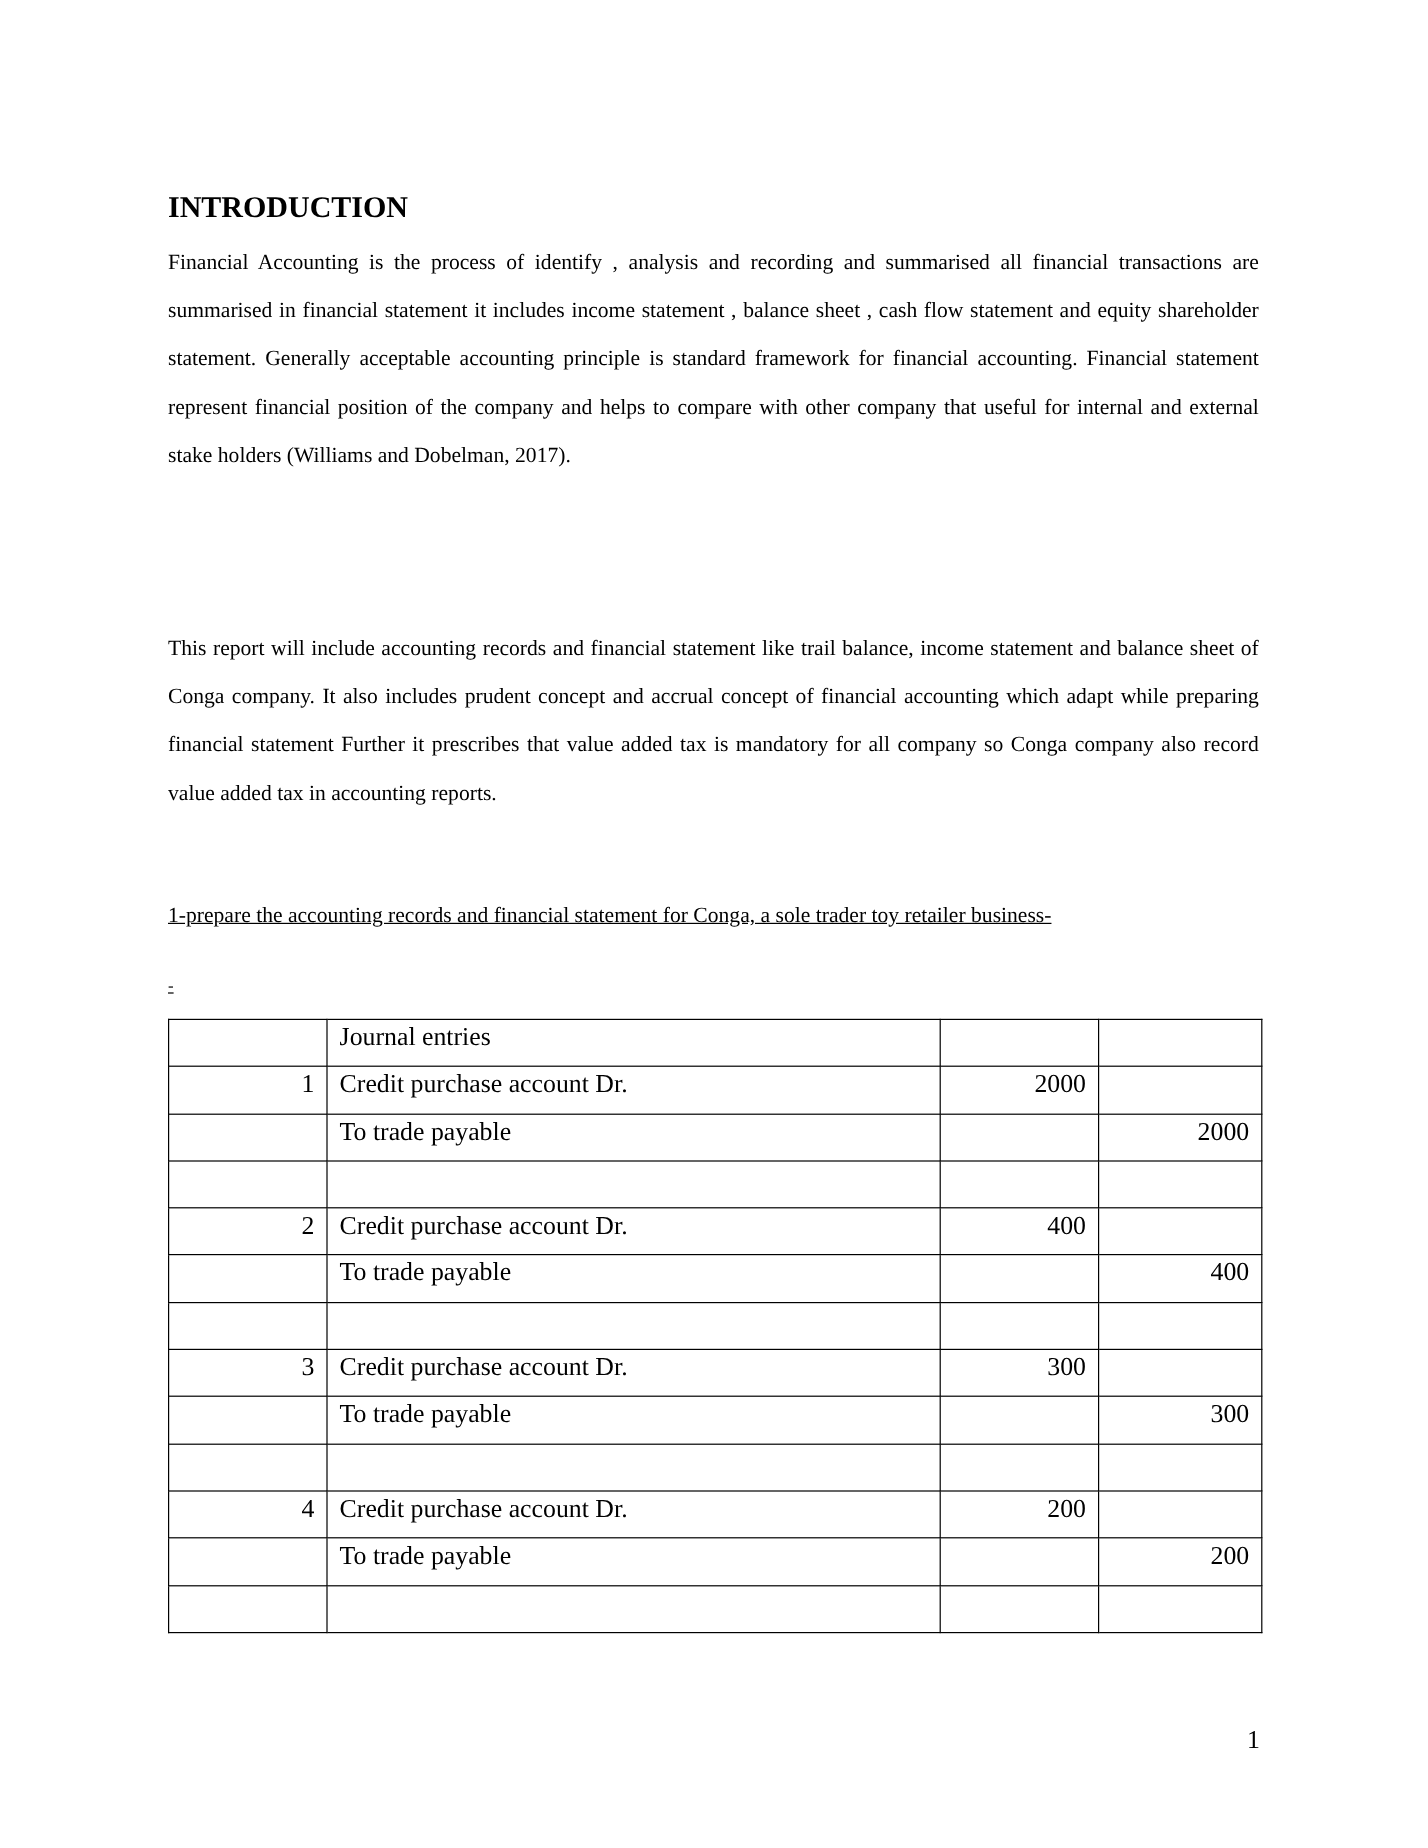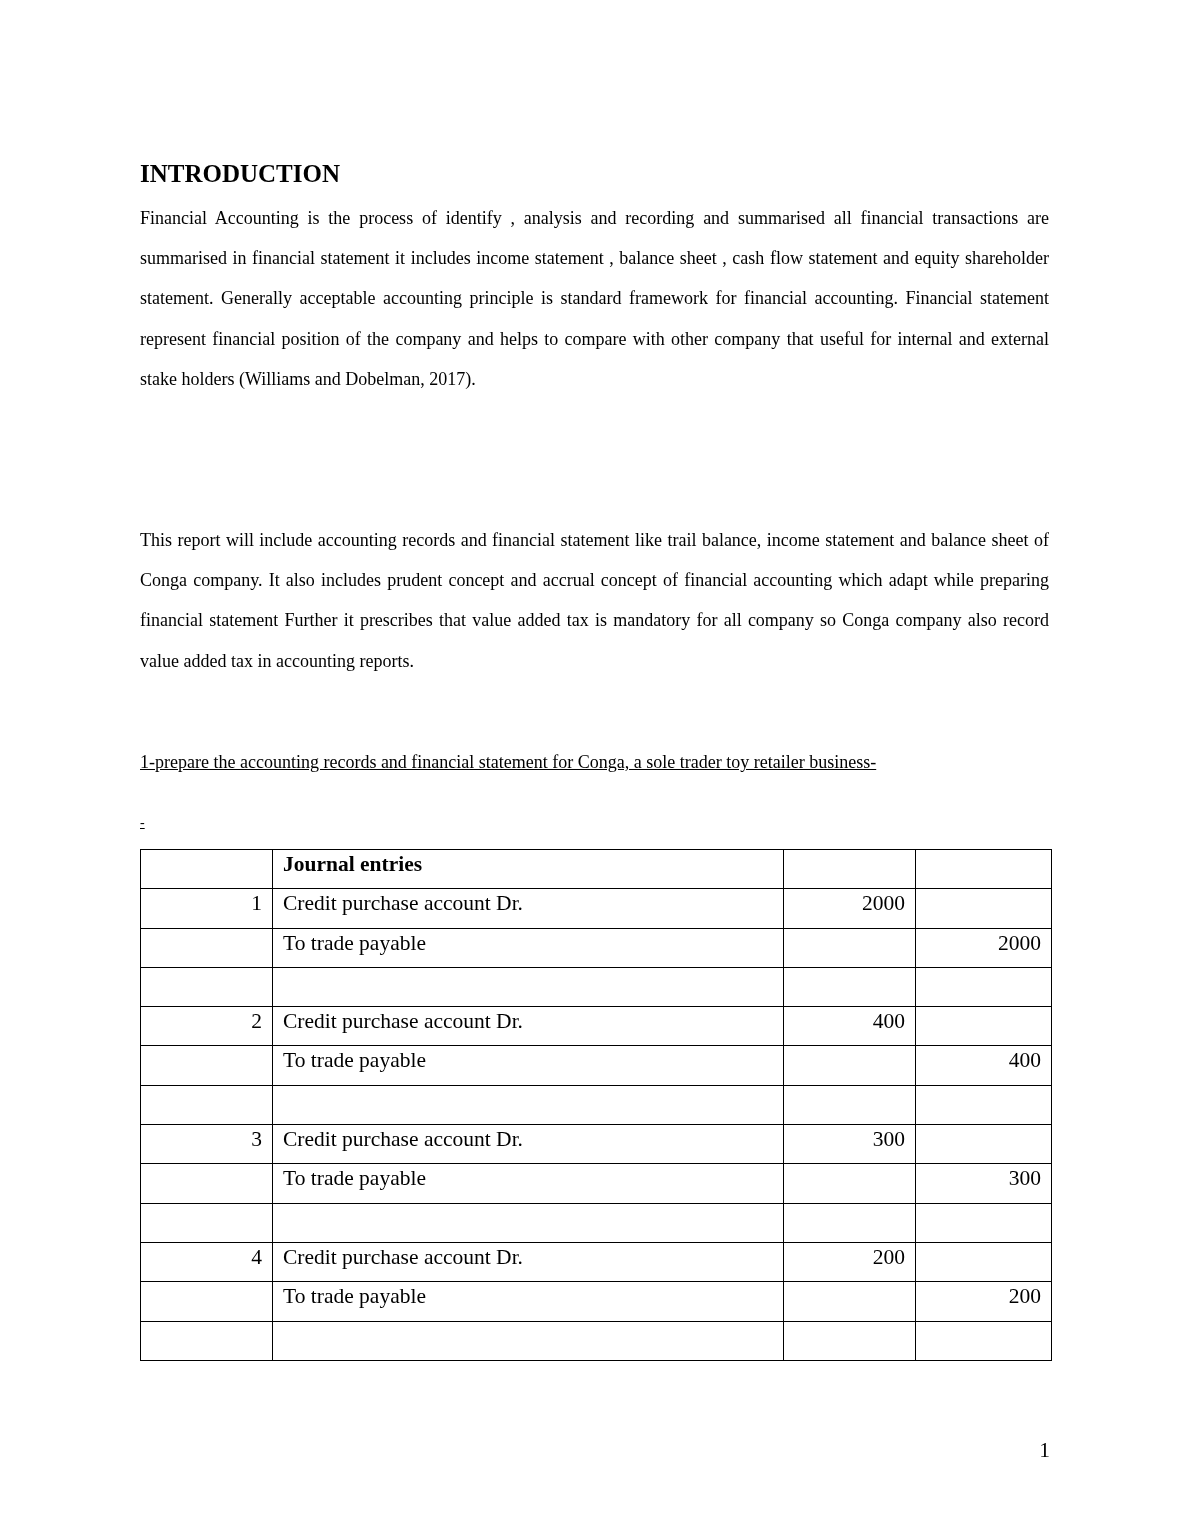--- a/index.html
+++ b/index.html
@@ -72,21 +72,21 @@
       height: 39.3px;
       padding: 0 10px;
       vertical-align: top;
       line-height: 28px;
       box-sizing: border-box;
     }
     table.journal td.num {
       text-align: right;
     }
     table.journal td.bold {
-      font-weight: bold;
+      font-weight: normal;
     }
     .page-number {
       position: absolute;
       left: 1030px;
       top: 1418px;
       width: 20px;
       text-align: right;
       font-size: 21.5px;
       line-height: 28px;
     }

